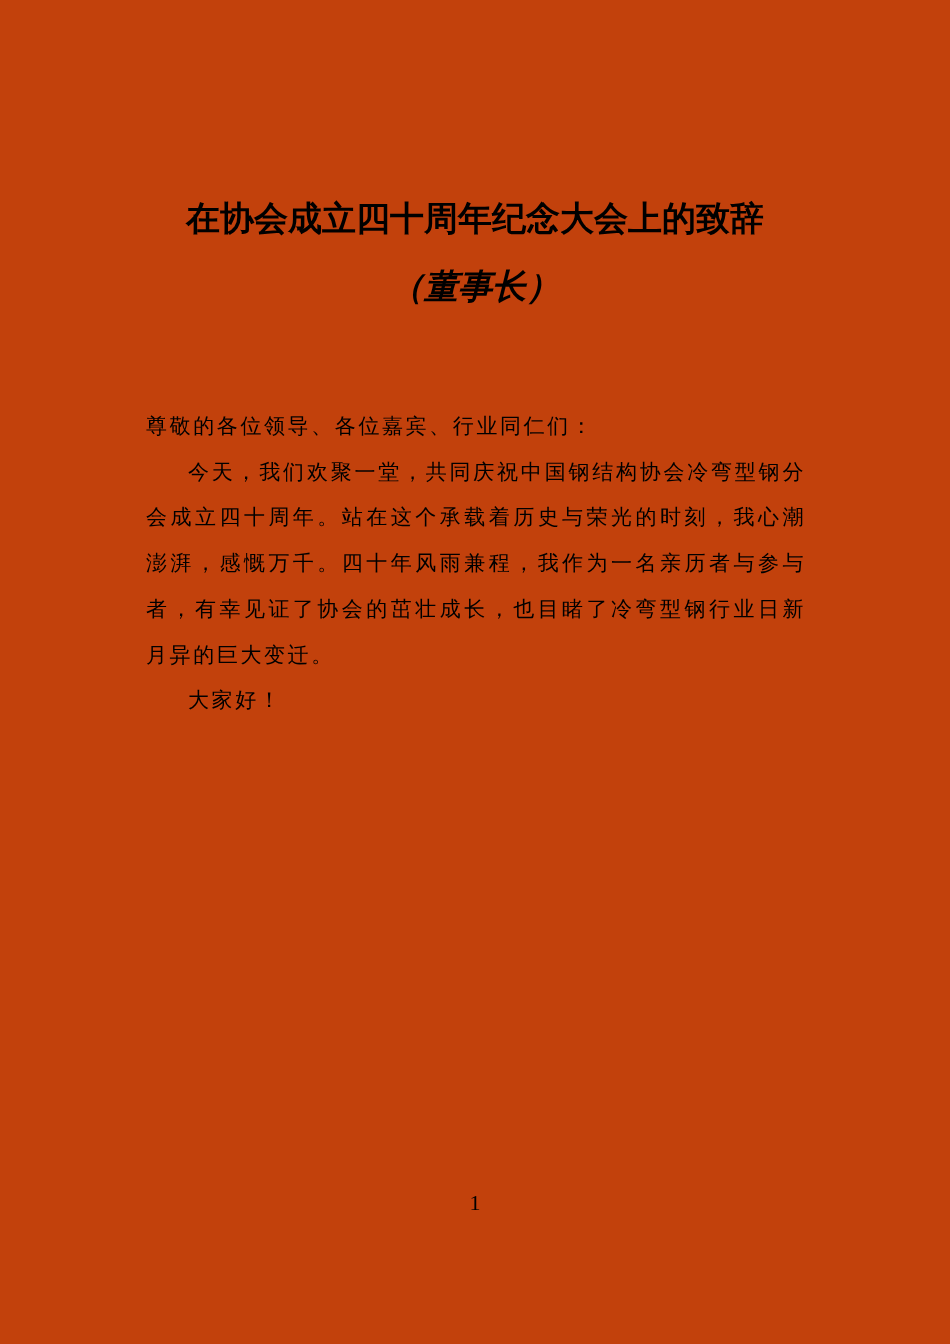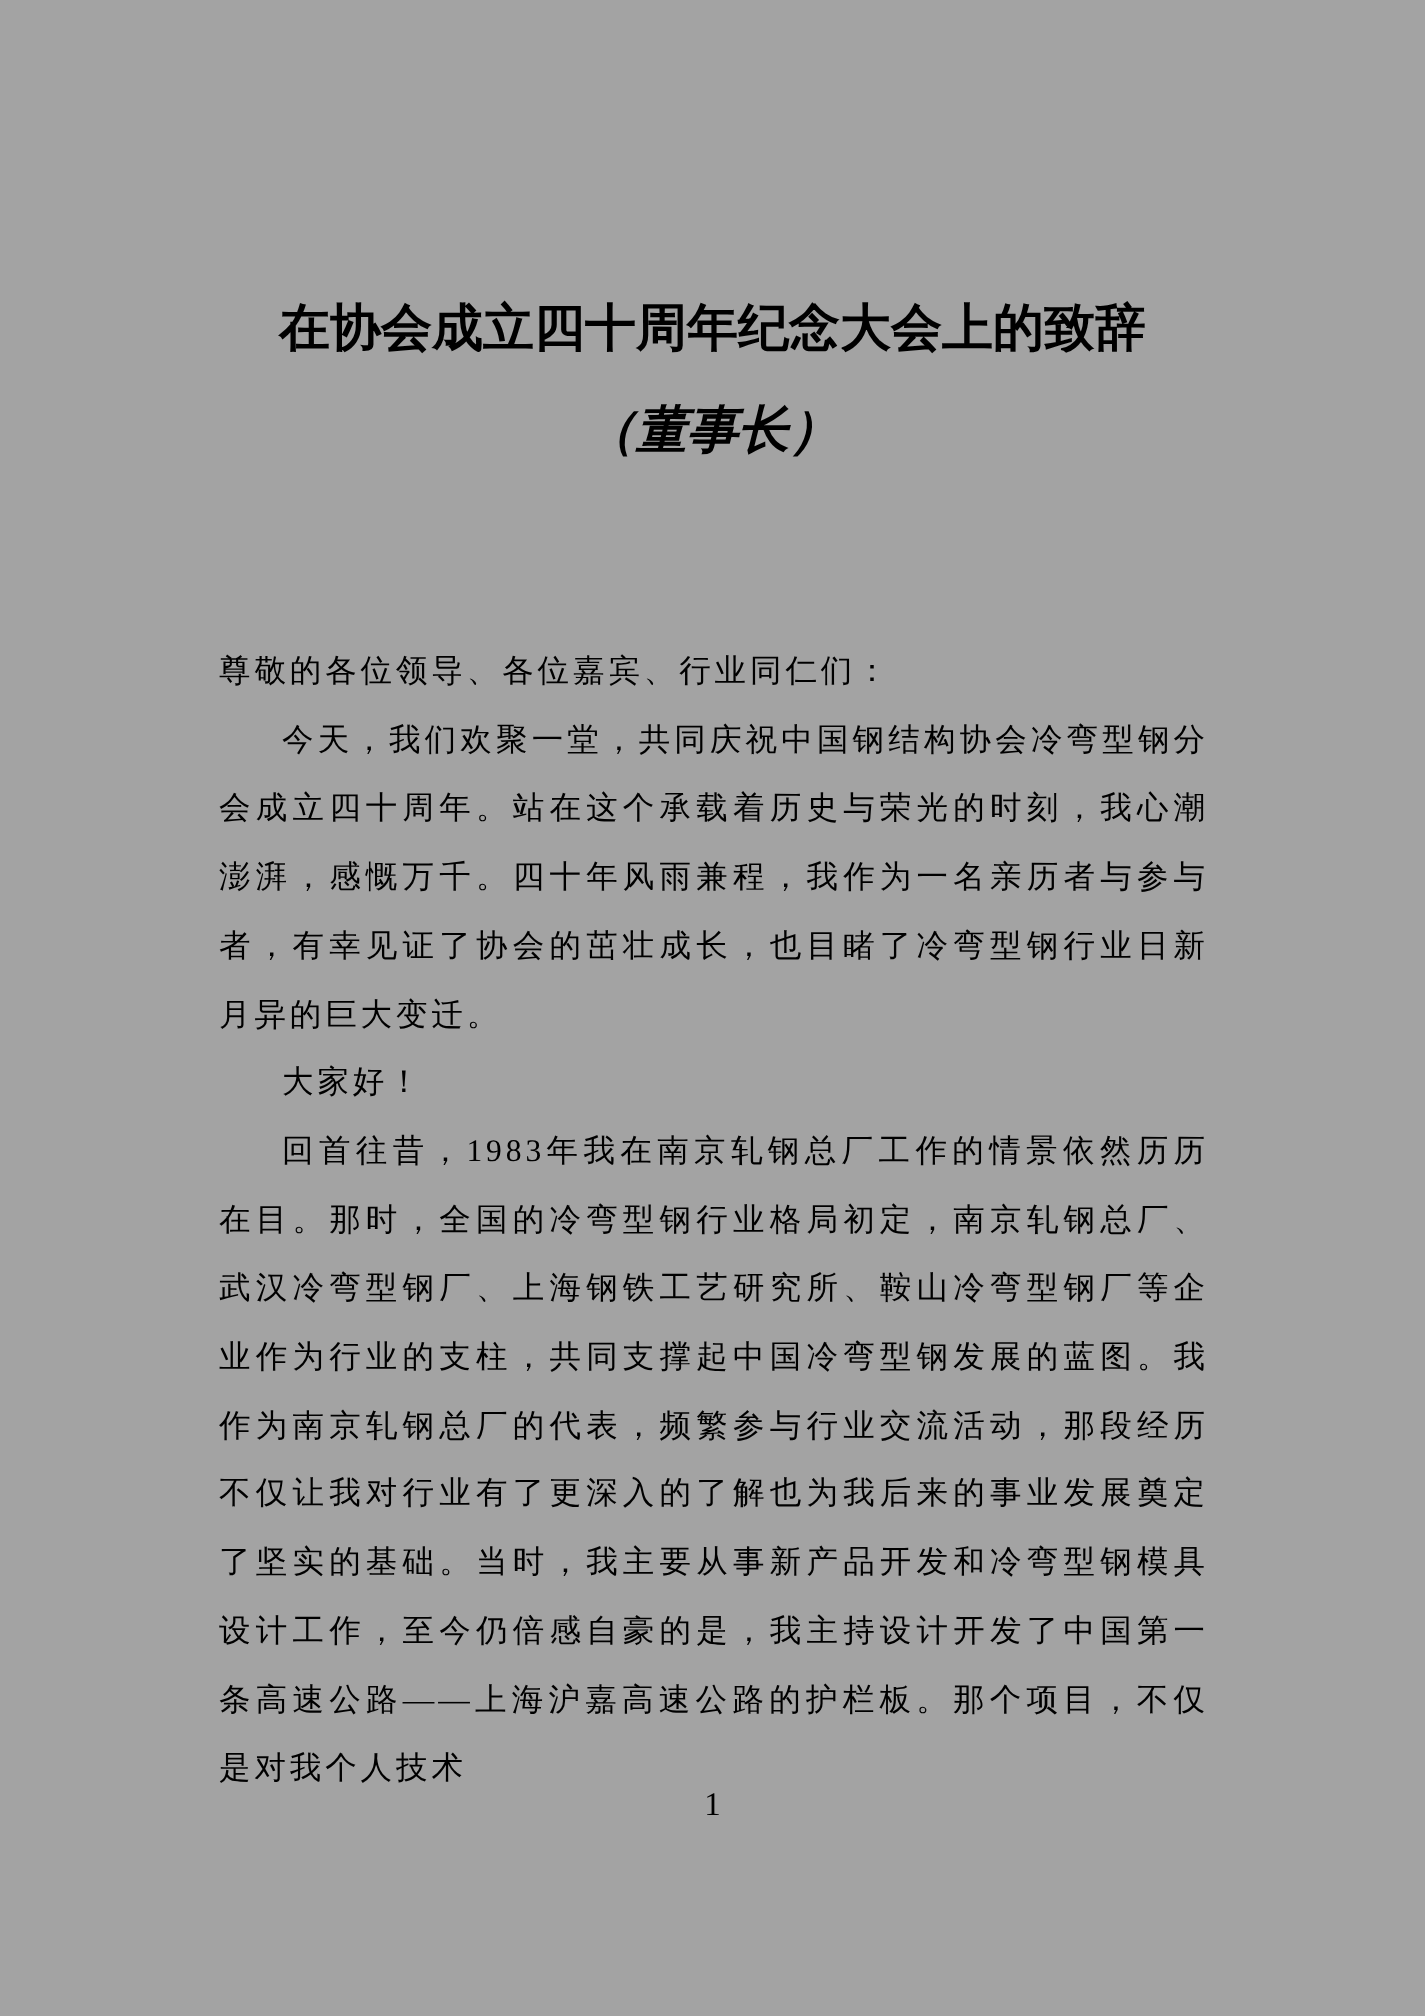--- a/index.html
+++ b/index.html
@@ -14,41 +14,41 @@
       overflow: hidden;
       color: #000000;
       font-family: "DejaVu Serif", "Liberation Serif", serif;
     }
     .page {
       position: absolute;
       left: 0;
       top: 0;
       width: 950px;
       height: 1344px;
-      background: #a3a3a3;
+      background: #c2410c;
     }
     .title {
       position: absolute;
       left: 0;
       width: 950px;
       text-align: center;
       font-family: "DejaVu Serif", "Liberation Serif", serif;
       font-weight: bold;
       font-size: 34px;
       letter-spacing: 0px;
       margin: 0;
     }
     .title.main { top: 196px; }
     .title.sub { top: 264px; font-style: italic; }
     .body-text {
       position: absolute;
       left: 146px;
-      top: 425px;
+      top: 403px;
       width: 660px;
-      font-family: Liberation Serif, serif;
+      font-family: Liberation Sans, sans-serif;
       font-size: 21px;
       line-height: 45.7px;
       text-align: justify;
       text-justify: inter-character;
       letter-spacing: 2.6px;
       word-break: break-all;
     }
     .body-text p {
       margin: 0;
     }
@@ -69,17 +69,16 @@
 <body>
 
 <div class="page">
   <h1 class="title main">在协会成立四十周年纪念大会上的致辞</h1>
   <h2 class="title sub">（董事长）</h2>
 
   <div class="body-text">
     <p>尊敬的各位领导、各位嘉宾、行业同仁们：</p>
     <p class="indent">今天，我们欢聚一堂，共同庆祝中国钢结构协会冷弯型钢分会成立四十周年。站在这个承载着历史与荣光的时刻，我心潮澎湃，感慨万千。四十年风雨兼程，我作为一名亲历者与参与者，有幸见证了协会的茁壮成长，也目睹了冷弯型钢行业日新月异的巨大变迁。</p>
     <p class="indent">大家好！</p>
-    <p class="indent">回首往昔，1983年我在南京轧钢总厂工作的情景依然历历在目。那时，全国的冷弯型钢行业格局初定，南京轧钢总厂、武汉冷弯型钢厂、上海钢铁工艺研究所、鞍山冷弯型钢厂等企业作为行业的支柱，共同支撑起中国冷弯型钢发展的蓝图。我作为南京轧钢总厂的代表，频繁参与行业交流活动，那段经历不仅让我对行业有了更深入的了解也为我后来的事业发展奠定了坚实的基础。当时，我主要从事新产品开发和冷弯型钢模具设计工作，至今仍倍感自豪的是，我主持设计开发了中国第一条高速公路——上海沪嘉高速公路的护栏板。那个项目，不仅是对我个人技术</p>
   </div>
 
   <div class="page-number">1</div>
 </div>
 
 </body></html>

